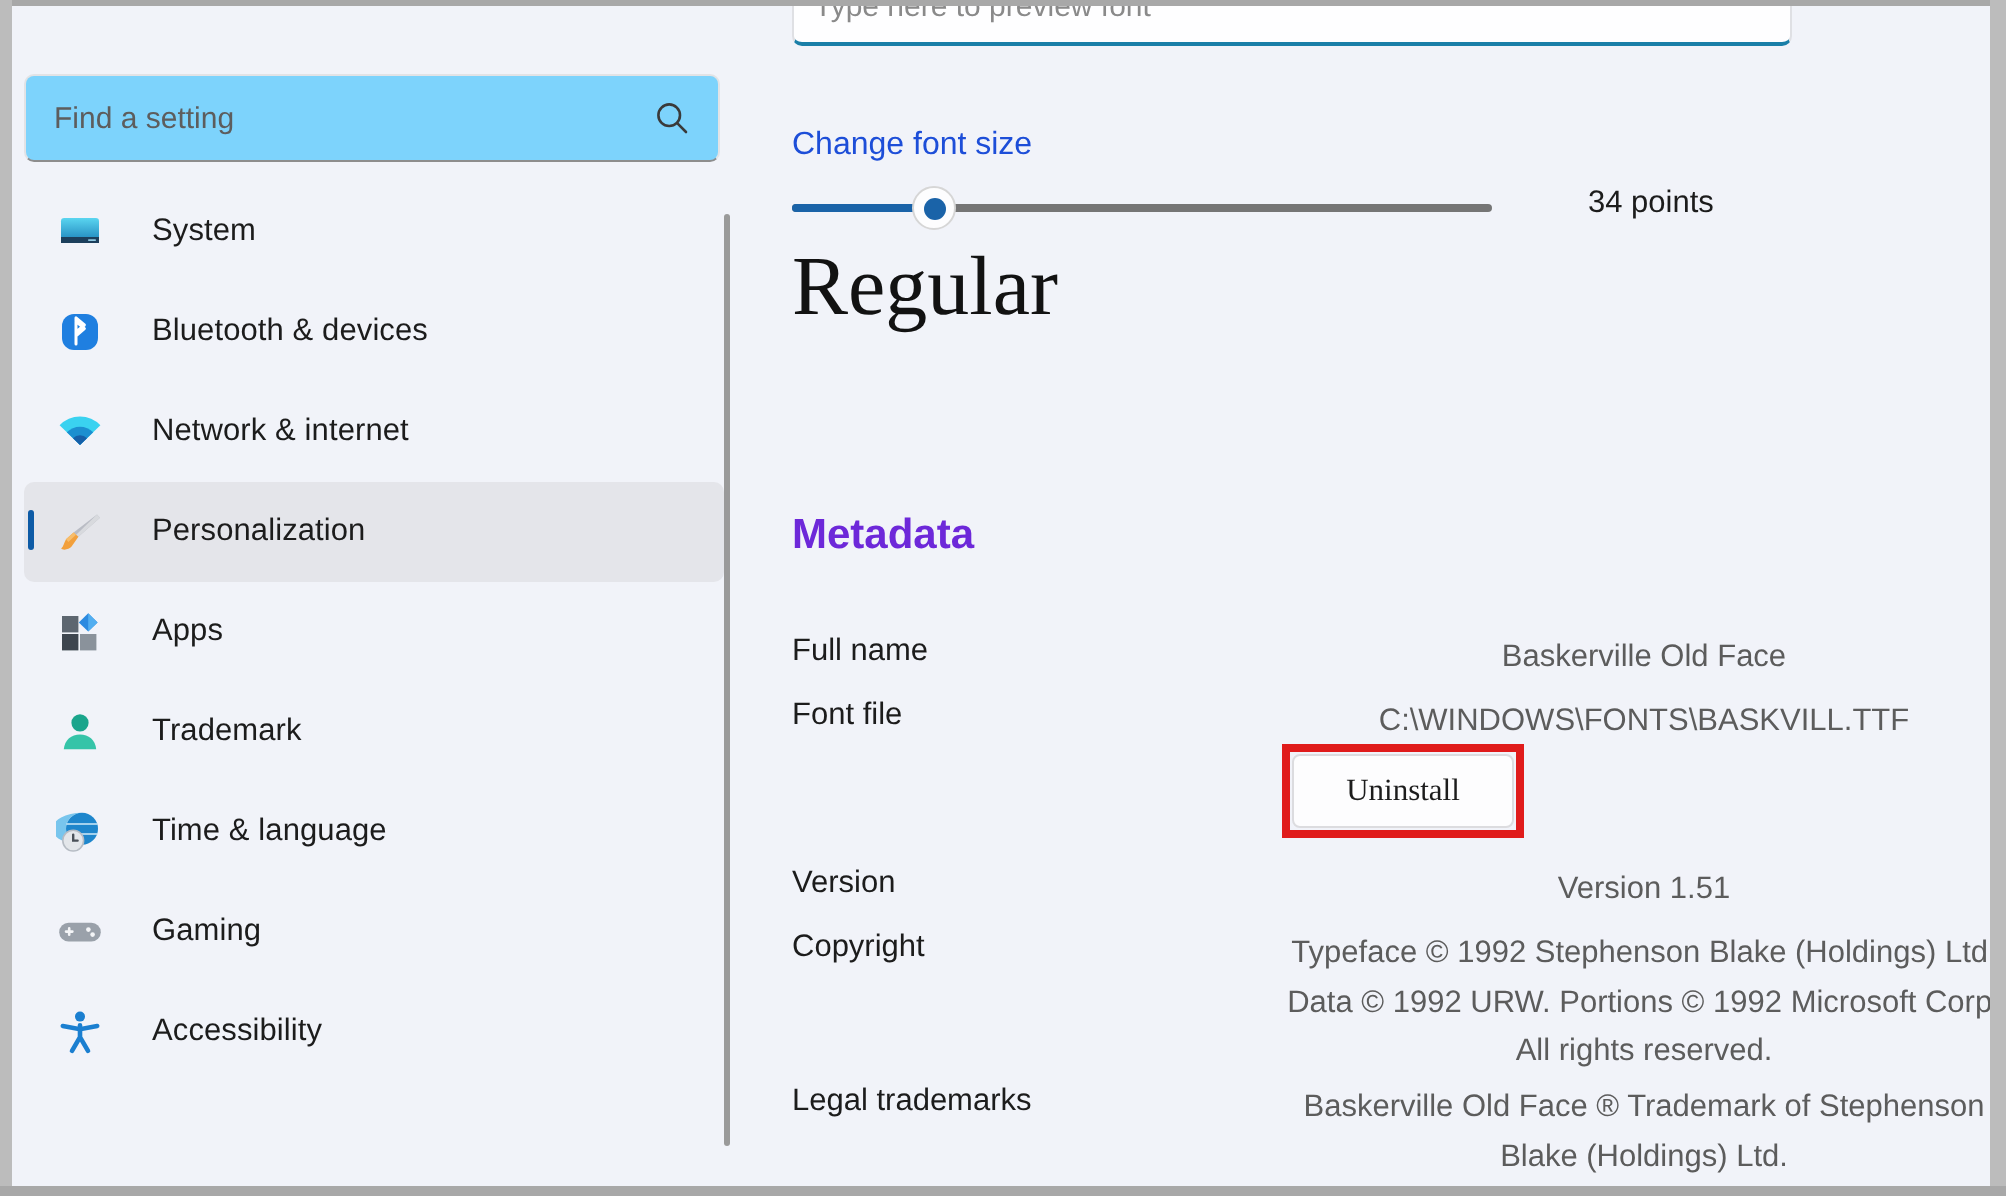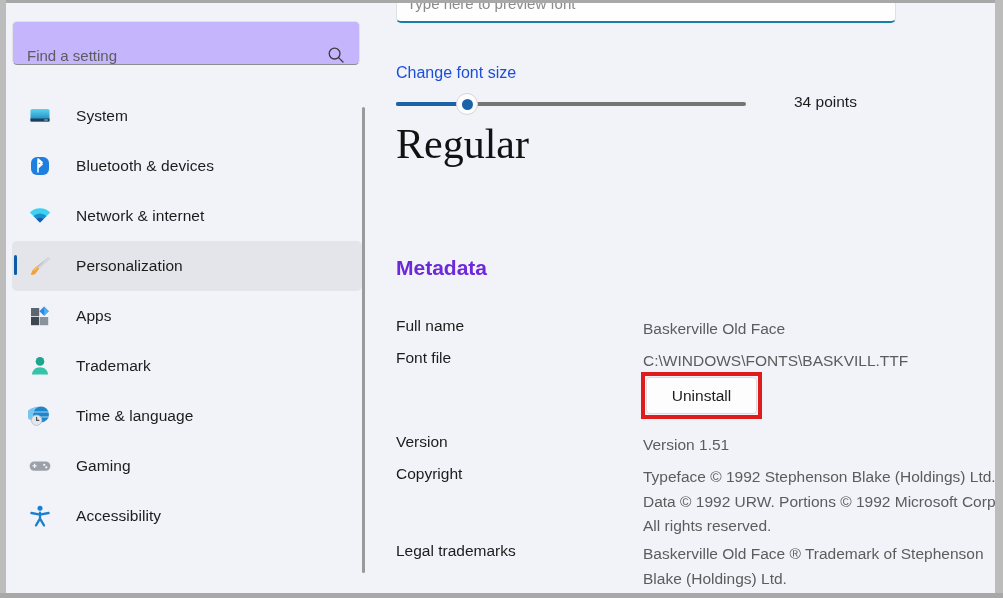--- a/index.html
+++ b/index.html
@@ -39,28 +39,28 @@
   
   #sidebar {
     position: absolute;
     left: 6px; top: 3px;
     width: 364px; height: 590px;
     background: #f1f3f9;
     overflow: hidden;
   }
   #search-box {
     position: absolute;
-    left: 6px; top: 18px;
+    left: 6px; top: 34px;
     width: 348px; height: 44px;
-    background: #c4b5fd;
+    background: #7dd3fc;
     border: 1px solid #e2e3e6;
     border-bottom: 1px solid #8d8d8d;
     border-radius: 5px;
     display: flex;
-    align-items: flex-end;
+    align-items: center;
     padding: 0 14px;
   }
   #search-input {
     flex: 1;
     border: none;
     outline: none;
     background: transparent;
     font-family: "Liberation Sans", sans-serif;
     font-size: 15px;
     color: #4b4b4b;
@@ -221,37 +221,38 @@
     font-size: 15.5px;
     color: #1c1c1c;
   }
   .meta-value {
     position: absolute;
     left: 247px; top: 0;
     width: 358px;
     font-size: 15.5px;
     color: #5c5c5c;
     line-height: 24.5px;
+    text-align: center;
   }
 
   #uninstall-highlight {
     position: absolute;
     left: 271px; top: 369px;
     width: 121px; height: 47px;
     border: 4px solid #e01b1b;
     background: transparent;
   }
   #uninstall-button {
     position: absolute;
     left: 276px; top: 374px;
     width: 111px; height: 37px;
     background: #fdfdfe;
     border: 1px solid #dcdcdf;
     border-radius: 4px;
-    font-family: Liberation Sans, sans-serif;
+    font-family: Liberation Serif, serif;
     font-size: 15.5px;
     color: #1c1c1c;
     cursor: default;
   }
 </style>
 </head>
 <body>
 
 <div id="window">
 

